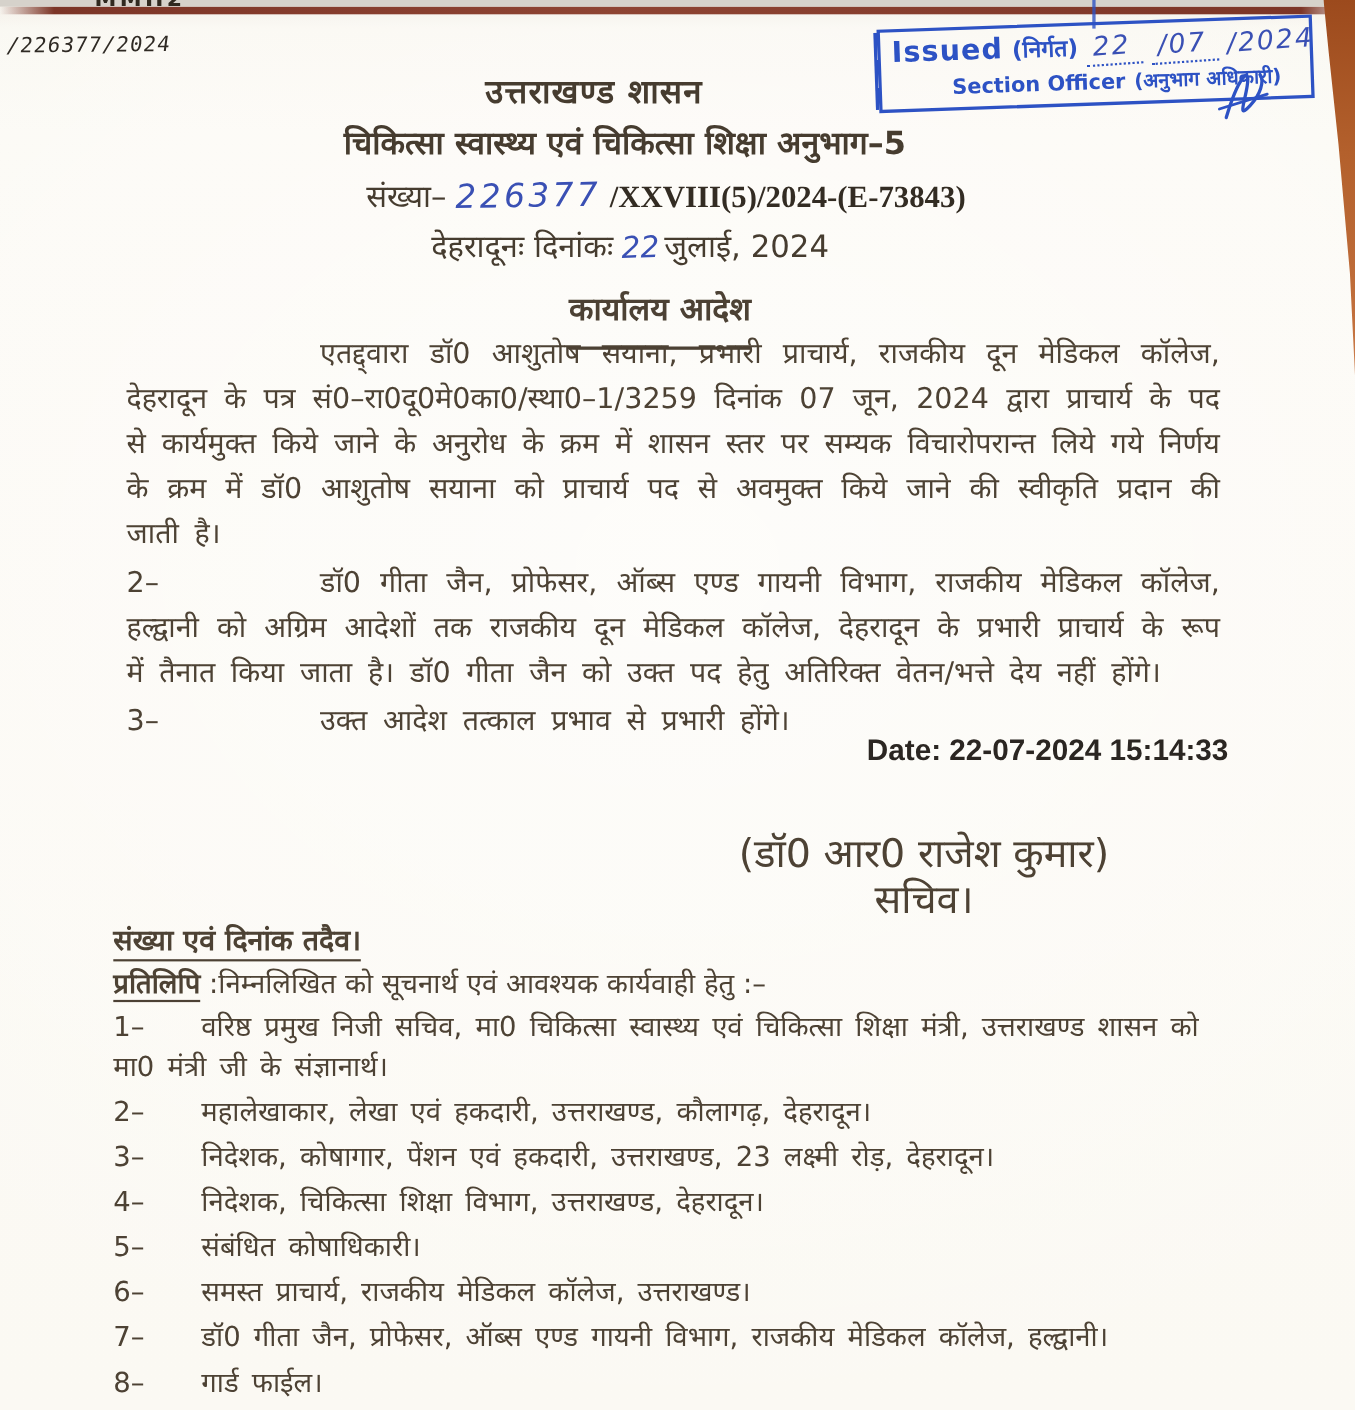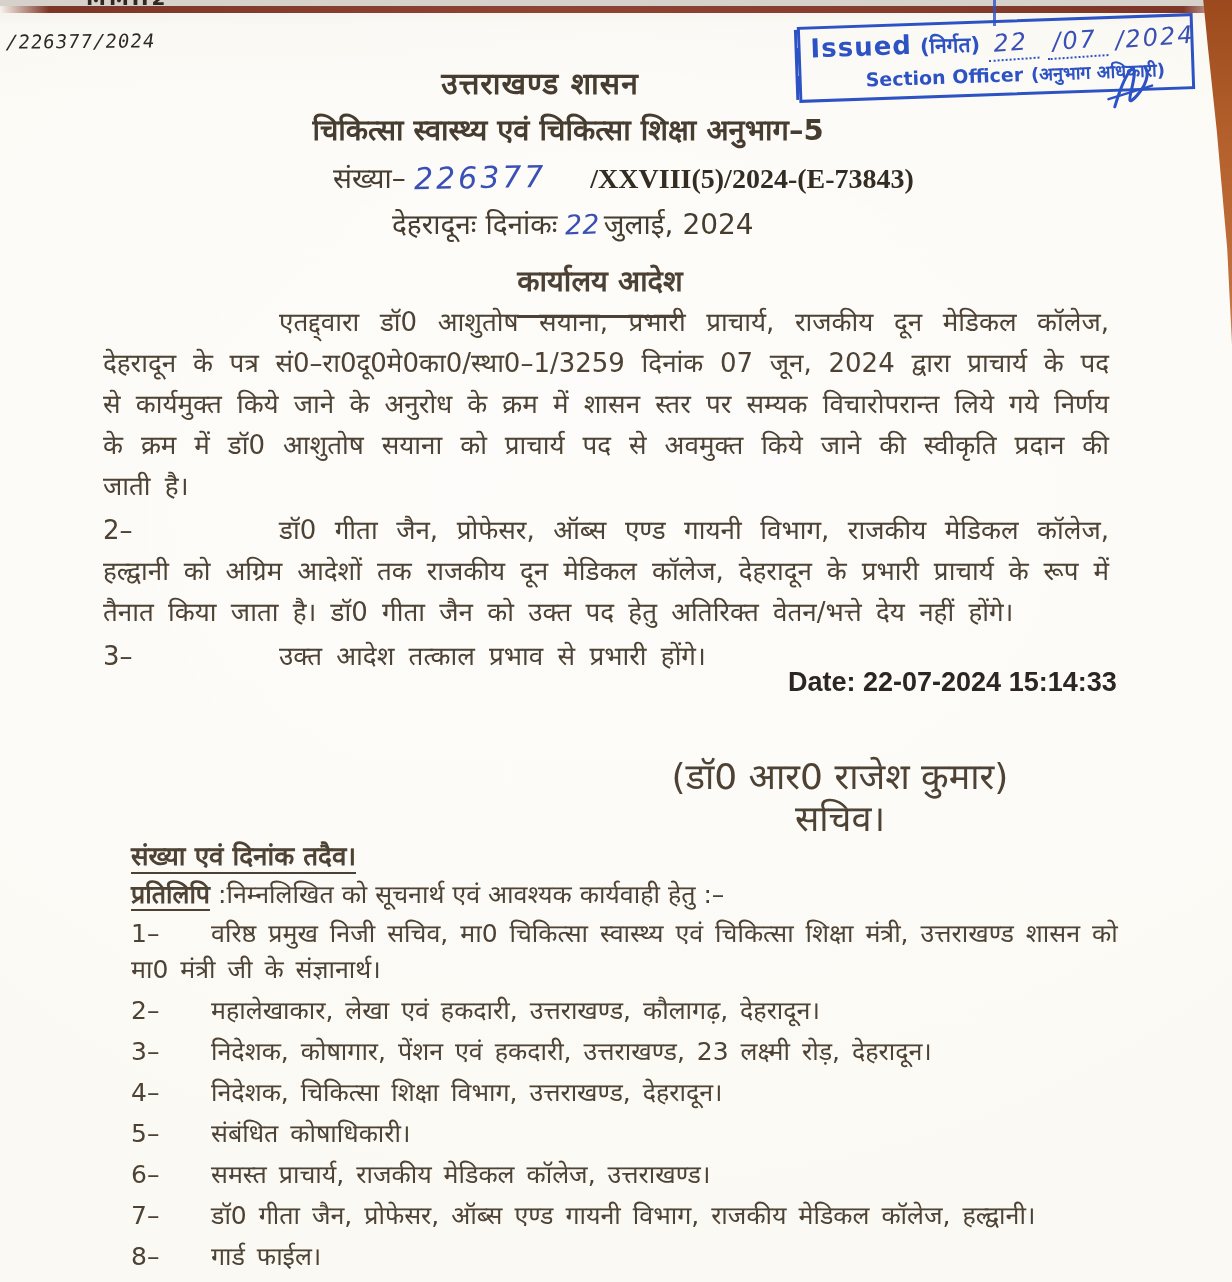--- a/index.html
+++ b/index.html
@@ -41,43 +41,43 @@
   .stamp-row2{display:flex;align-items:baseline;gap:8px;margin-top:2px;padding-left:54px;white-space:nowrap;}
   .stamp-officer{font-weight:bold;font-size:19px;}
   .stamp-hindi2{font-size:18px;font-weight:bold;}
   .sig-swash{position:absolute;right:28px;bottom:-26px;}
 
   
   .header{position:absolute;left:0;top:62px;width:1080px;text-align:center;color:#463c2f;}
   .h-line1{font-size:30px;font-weight:bold;letter-spacing:1px;}
   .h-line2{font-size:29px;font-weight:bold;margin-top:6px;transform:translateX(28px);}
   .h-number{margin-top:10px;text-align:left;padding-left:333px;font-size:28px;}
-  .h-number .latin{font-weight:bold;color:#332c23;font-family:"Liberation Serif",serif;margin-left:36px;}
+  .h-number .latin{font-weight:bold;color:#332c23;font-family:"Liberation Serif",serif;}
   .hw-big{font-style:italic;font-size:30px;color:#3a50b4;letter-spacing:3px;display:inline-block;transform:rotate(-1deg);margin:0 8px;}
   .h-place{margin-top:8px;text-align:left;padding-left:392px;font-size:28px;}
   .hw-mid{font-style:italic;font-size:27px;color:#3a50b4;display:inline-block;transform:rotate(-2deg);margin:0 4px 0 8px;}
 
   
   .title{position:absolute;left:0;top:260px;width:1200px;text-align:center;font-size:29px;font-weight:bold;}
   .title span{border-bottom:3px solid #4c4134;padding-bottom:17px;}
   .body-text{position:absolute;left:103px;top:302px;width:1006px;
     font-size:26px;line-height:41px;text-align:justify;word-spacing:6px;color:#4d4234;}
-  .para{margin:0 0 3px 0;}
+  .para{margin:0 0 3px 12px;}
   .indent{text-indent:176px;}
   .hang .num{display:inline-block;width:176px;text-indent:0;}
   .para3-wrap{width:72%;}
 
   
   .digital-sig{position:absolute;left:788px;top:664px;color:#2b2622;
     font-family:"Liberation Sans",sans-serif;font-weight:bold;font-size:27px;line-height:37px;}
   .secretary{position:absolute;left:630px;top:756px;width:420px;text-align:center;
     font-size:36px;color:#4d4234;line-height:42px;}
 
   
-  .footer{position:absolute;left:103px;top:838px;width:1012px;font-size:25px;color:#4d4234;margin-left:28px;}
+  .footer{position:absolute;left:103px;top:838px;width:1012px;font-size:25px;color:#4d4234;}
   .f-head{font-size:26px;font-weight:bold;line-height:36px;}
   .f-head span{border-bottom:2.5px solid #4c4134;padding-bottom:1px;}
   .f-copy{line-height:37px;margin-top:2px;}
   .f-copy .u{font-weight:bold;border-bottom:2.5px solid #4c4134;}
   .clist{margin-top:3px;}
   .citem{line-height:36px;margin-bottom:5px;text-align:left;word-spacing:4px;}
   .citem .cnum{display:inline-block;width:80px;}
 </style>
 </head>
 <body>

